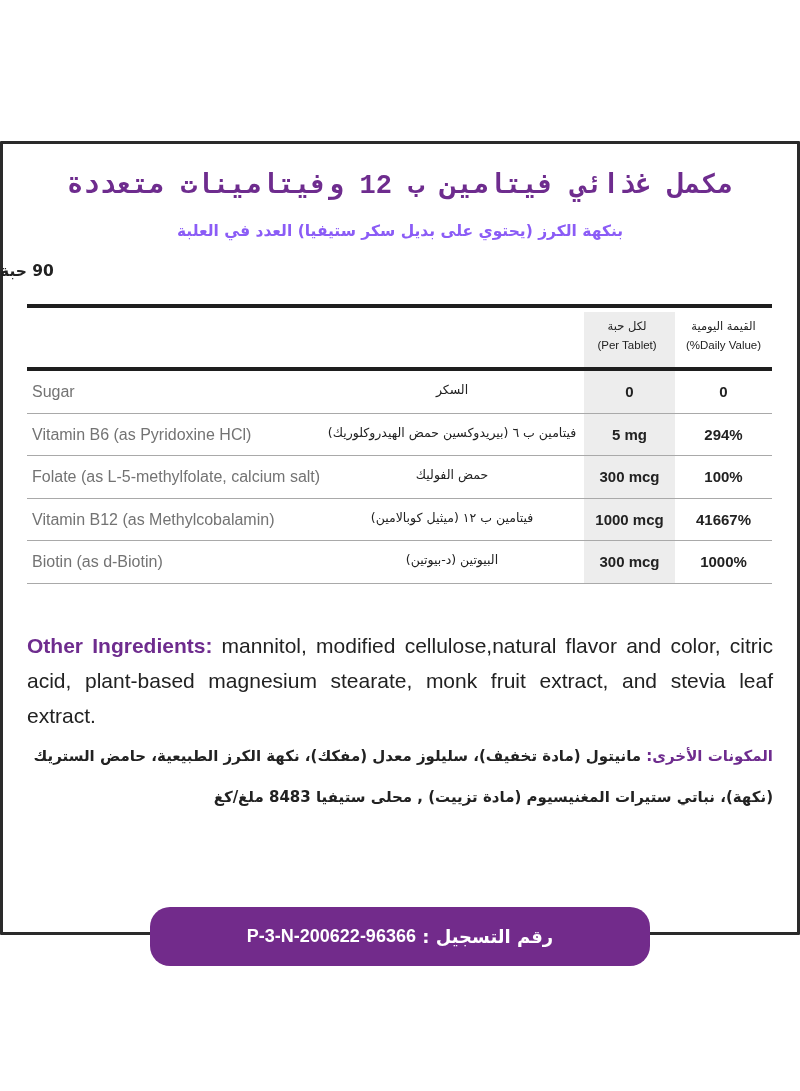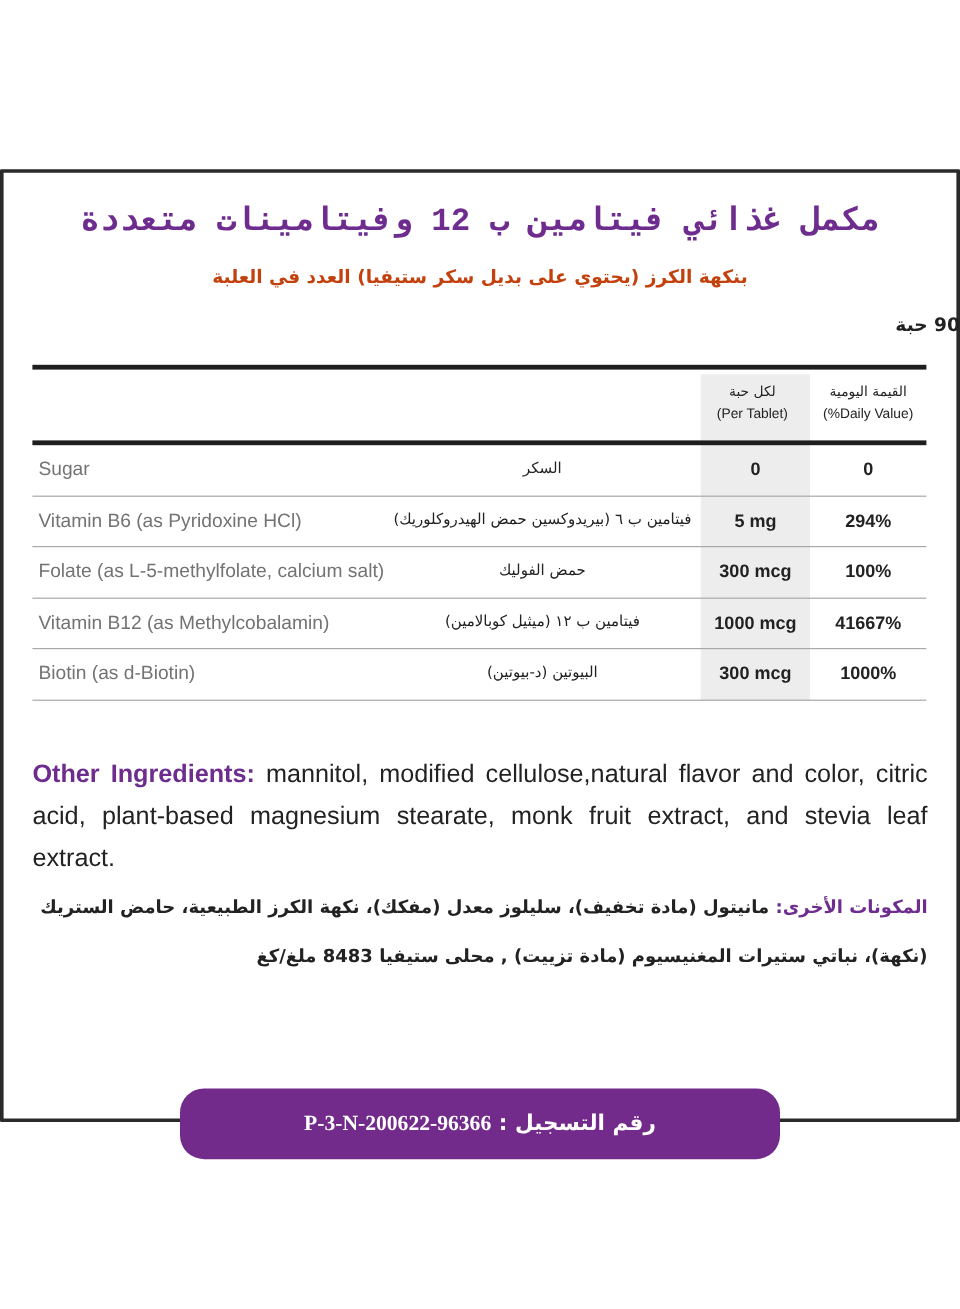--- a/index.html
+++ b/index.html
@@ -11,24 +11,24 @@
       position: absolute; left: 0; top: 141px; width: 794px; height: 788px;
       border: 3px solid #2a2a2a; border-radius: 1px; background: #fff;
     }
     .title {
       position: absolute; left: 0; right: 0; top: 168px; text-align: center;
       font-family: Liberation Mono, monospace; font-weight: bold; font-size: 27px;
       color: #6e2c8e; direction: rtl; letter-spacing: 0.3px;
     }
     .subtitle {
       position: absolute; left: 0; right: 0; top: 222px; text-align: center;
-      font-size: 15.5px; font-weight: bold; color: #c2410c; direction: rtl;
+      font-size: 15.5px; font-weight: bold; color: #8b5cf6; direction: rtl;
     }
     .count {
-      position: absolute; left: 0; right: 0; top: 262px; text-align: right;
+      position: absolute; left: 0; right: 0; top: 262px; text-align: left;
       font-size: 15.5px; font-weight: bold; color: #222; direction: rtl;
     }
     .table {
       position: absolute; left: 27px; top: 304px; width: 745px;
     }
     .thick { height: 4px; background: #1e1e1e; }
     .shade { position: absolute; left: 557px; width: 91px; top: 4px; bottom: 0; background: #ededed; }
     .hdr { height: 59px; position: relative; }
     .hcell { position: absolute; top: 9px; text-align: center; font-size: 11.5px; line-height: 19px; color: #222; font-family: "Liberation Sans", sans-serif; }
     .hcell.per { left: 557px; width: 86px; }
@@ -50,21 +50,21 @@
       font-size: 15px; line-height: 41px; direction: rtl; text-align: right;
       color: #222; font-weight: bold;
     }
     .other-ar .lbl { color: #6e2c8e; }
     .pill {
       position: absolute; left: 150px; top: 907px; width: 500px; height: 59px;
       background: #722b8b; border-radius: 20px; color: #ffffff;
       display: flex; align-items: center; justify-content: center;
       font-size: 18px; font-weight: bold; direction: rtl;
     }
-    .pill .num { direction: ltr; unicode-bidi: embed; font-family: Liberation Serif, serif; }
+    .pill .num { direction: ltr; unicode-bidi: embed; font-family: Liberation Sans, sans-serif; }
   </style>
 </head>
 <body>
 
 <div class="frame"></div>
 
 <div class="title">مكمل غذائي فيتامين ب 12 وفيتامينات متعددة</div>
 <div class="subtitle">بنكهة الكرز (يحتوي على بديل سكر ستيفيا) العدد في العلبة</div>
 <div class="count">90 حبة</div>
 

